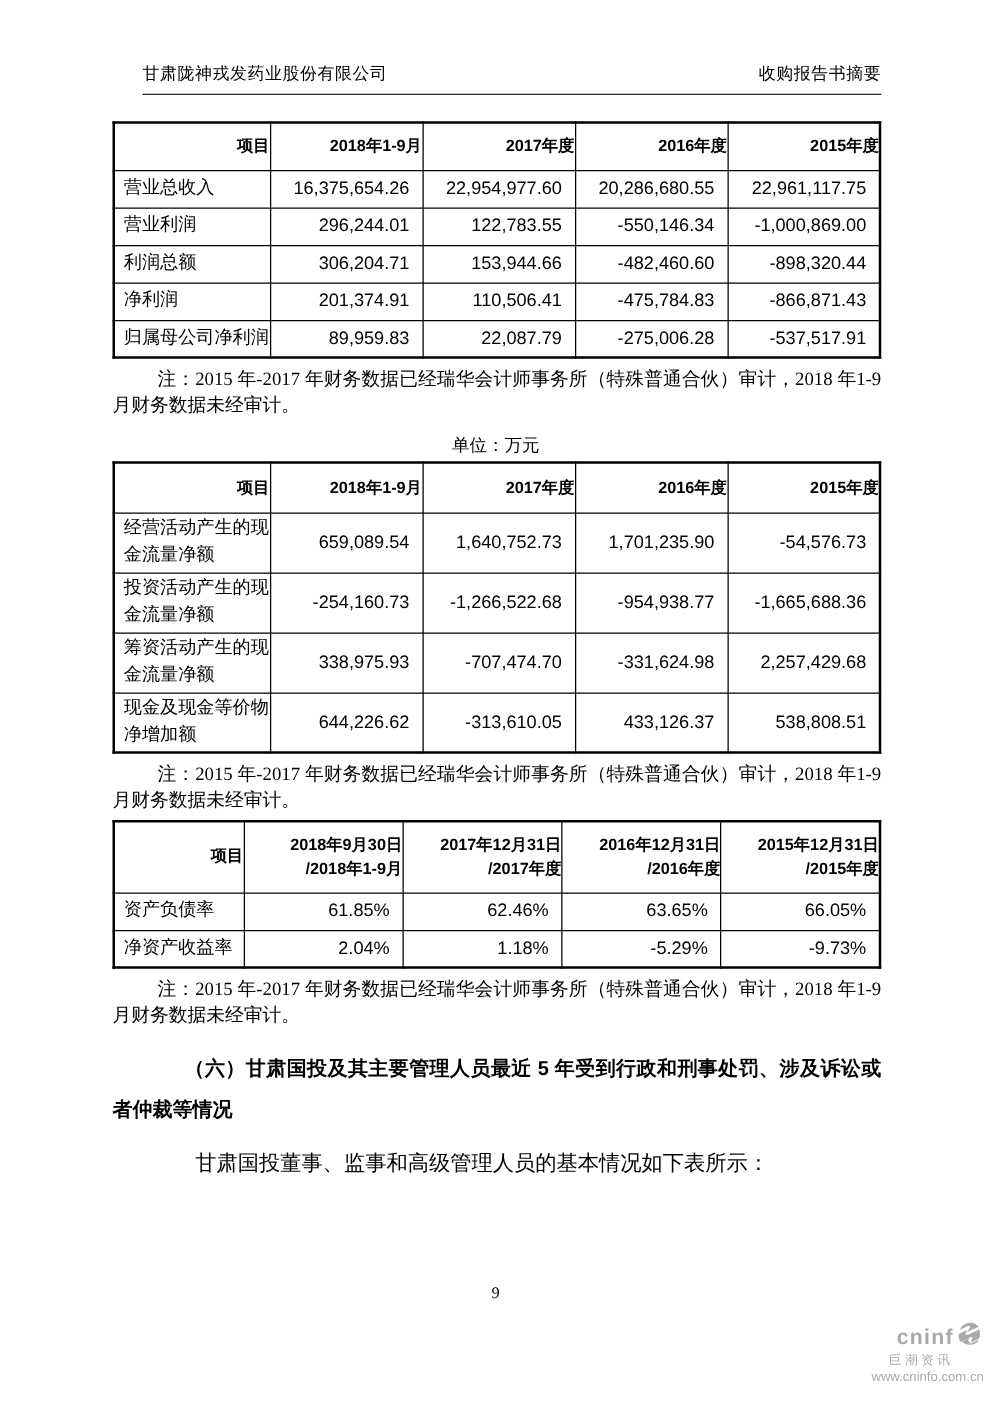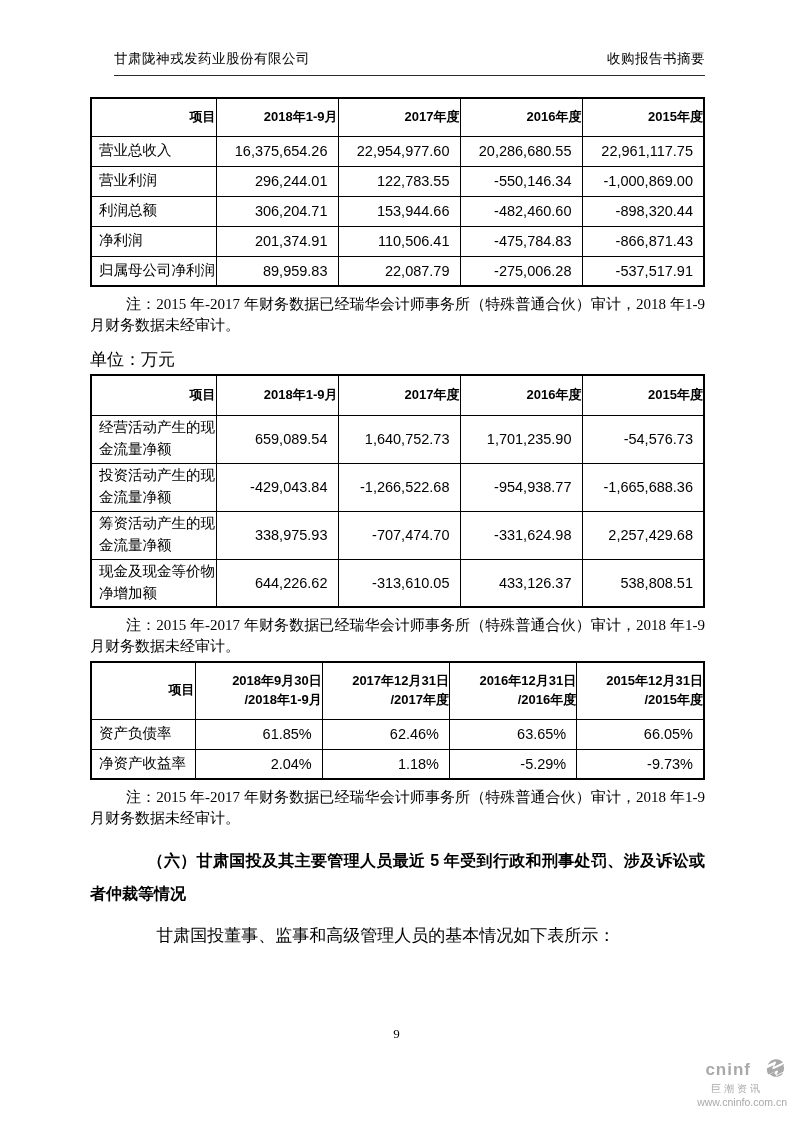--- a/index.html
+++ b/index.html
@@ -48,39 +48,39 @@
     text-indent: 2.4em; text-align: justify;
     margin: 7px 0 0 0;
   }
   .sec-h {
     font-family: "Liberation Sans", sans-serif;
     font-weight: bold; font-size: 15.5px;
     margin: 16px 0 0 55px;
   }
   .sec-h3 { margin-top: 16px; }
   .sec-h4 { margin-top: 14px; }
-  .unit { text-align: left; font-size: 17px; margin: 12px 2px 3px 0; }
+  .unit { text-align: center; font-size: 14px; margin: 12px 2px 3px 0; }
   .h6 {
     font-family: "Liberation Sans", sans-serif;
     font-weight: bold; font-size: 16px; line-height: 2.05;
     text-indent: 3.6em; text-align: justify;
     margin: 16px 0 0 0;
   }
   .intro { font-size: 17px; text-indent: 3.9em; margin: 13px 0 0 0; }
   .page-num {
     position: absolute; bottom: 80px; left: 0; width: 100%;
     text-align: center; font-size: 13px;
   }
   .cninfo {
     position: absolute; right: 6px; bottom: 14px;
     text-align: right; color: #a9a9a9;
     font-family: "Liberation Sans", sans-serif;
     line-height: 1.15;
   }
-  .cninfo .brand-row { display: flex; align-items: center; justify-content: flex-end; gap: 14px; }
+  .cninfo .brand-row { display: flex; align-items: center; justify-content: flex-end; gap: 2px; }
   .cninfo .brand { font-weight: bold; font-size: 17px; letter-spacing: 1px; }
   .cninfo .cn-name { font-size: 10px; letter-spacing: 3px; margin-right: 24px; }
   .cninfo .cn-url { font-size: 10.5px; margin-top: 1px; }
 </style>
 </head>
 <body>
 
 <div class="page-header">
   <span>甘肃陇神戎发药业股份有限公司</span>
   <span>收购报告书摘要</span>
@@ -155,21 +155,21 @@
       <tbody>
         <tr>
           <td class="lbl">经营活动产生的现金流量净额</td>
           <td class="num">659,089.54</td>
           <td class="num">1,640,752.73</td>
           <td class="num">1,701,235.90</td>
           <td class="num">-54,576.73</td>
         </tr>
         <tr>
           <td class="lbl">投资活动产生的现金流量净额</td>
-          <td class="num">-429,043.84</td>
+          <td class="num">-254,160.73</td>
           <td class="num">-1,266,522.68</td>
           <td class="num">-954,938.77</td>
           <td class="num">-1,665,688.36</td>
         </tr>
         <tr>
           <td class="lbl">筹资活动产生的现金流量净额</td>
           <td class="num">338,975.93</td>
           <td class="num">-707,474.70</td>
           <td class="num">-331,624.98</td>
           <td class="num">2,257,429.68</td>

